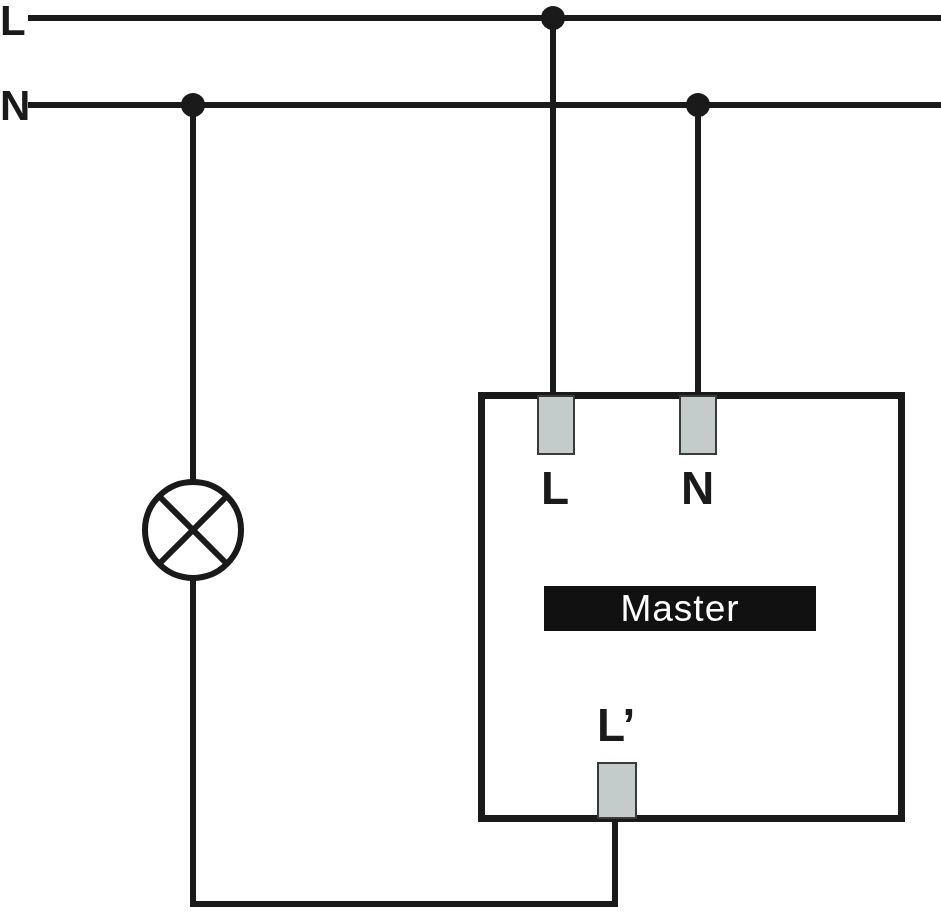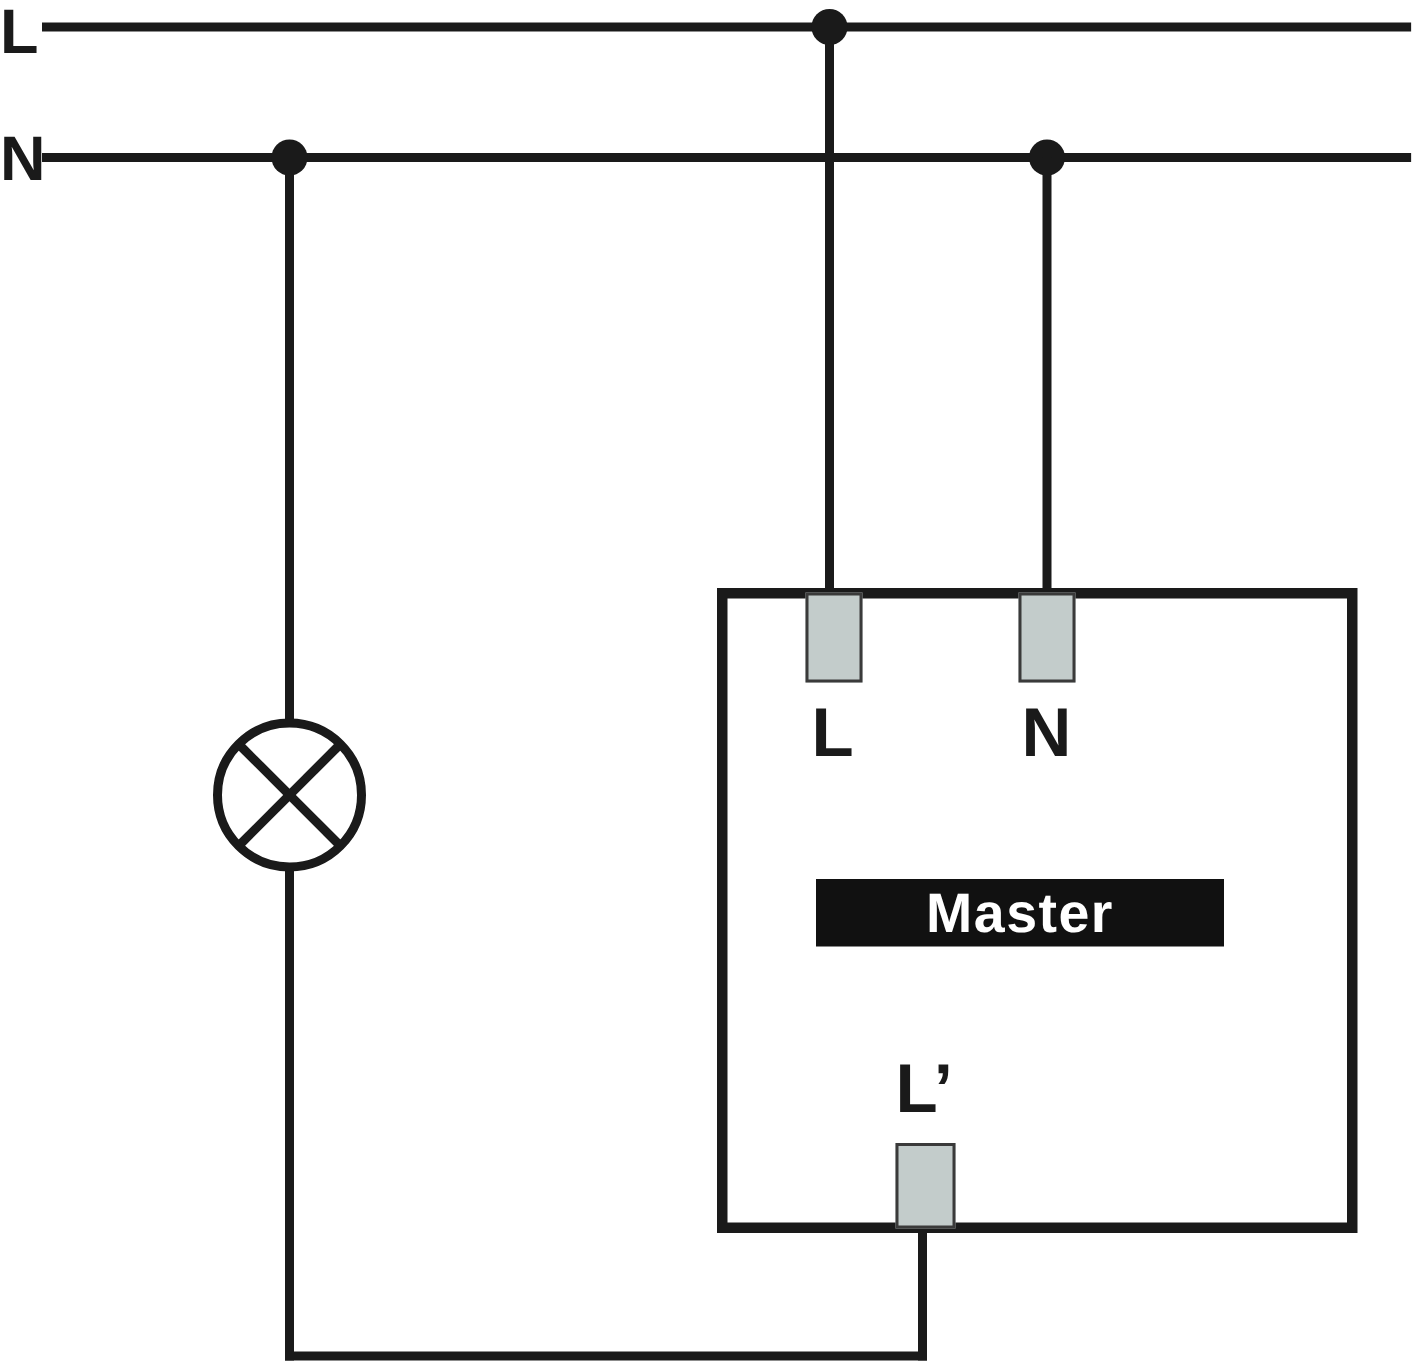--- a/index.html
+++ b/index.html
@@ -63,21 +63,21 @@
     left: 544px;
     top: 586px;
     width: 272px;
     height: 45px;
     background: #111111;
     color: #ffffff;
     display: flex;
     align-items: center;
     justify-content: center;
     font-size: 37px;
-    font-weight: bold;
+    font-weight: normal;
     letter-spacing: 1px;
     z-index: 6;
   }
   .lamp {
     position: absolute;
     left: 138px;
     top: 475px;
     z-index: 4;
   }
 </style>

